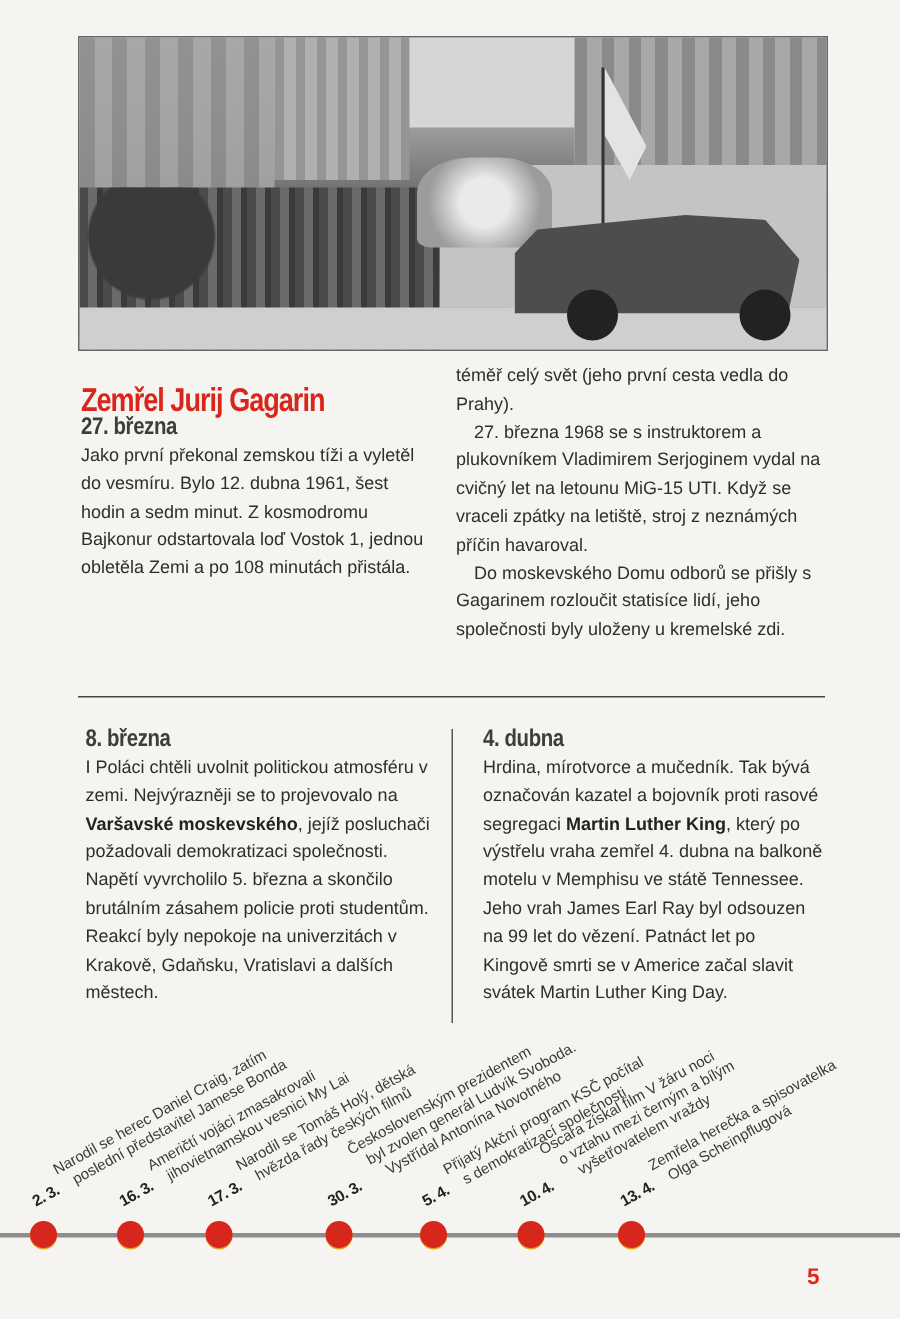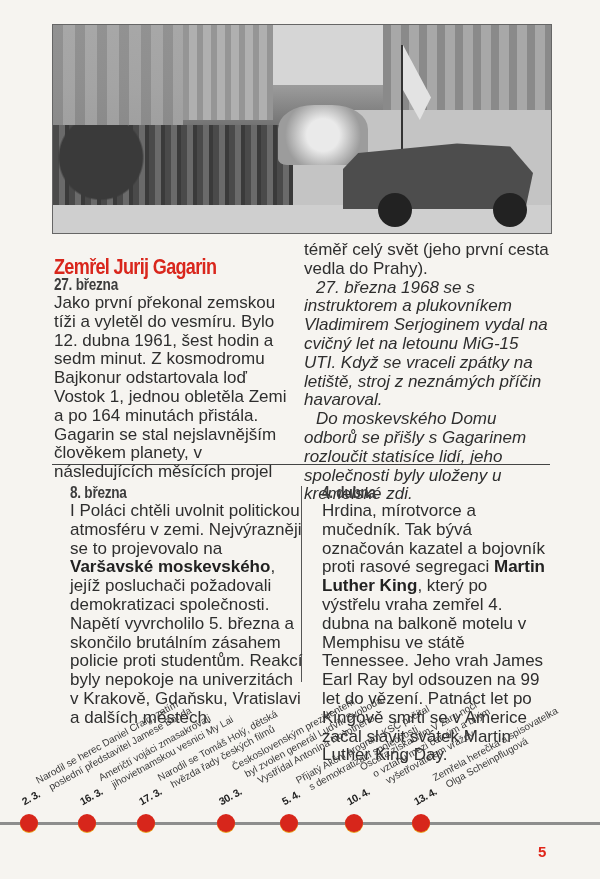--- a/index.html
+++ b/index.html
@@ -33,31 +33,31 @@
       font-family: "Liberation Sans", sans-serif; font-weight:bold;
       font-size:22px; color:#d9261c; letter-spacing:-0.8px;
       transform: scaleX(0.82); transform-origin: left center;
     }
     .subhead {
       font-family: "Liberation Sans", sans-serif; font-weight:bold;
       font-size:16px; color:#3d3d3d; margin:0;
       transform: scaleX(0.85); transform-origin:left center;
       letter-spacing:-0.3px;
     }
-    .body-text { font-size:17px; line-height:18.8px; margin:0; color:#2e2e2e; }
+    .body-text { font-size:12px; line-height:18.8px; margin:0; color:#2e2e2e; }
     .body-text b { font-weight:bold; color:#222; }
 
     .col1-top { position:absolute; left:54px; top:276px; width:236px; }
     .col2-top { position:absolute; left:304px; top:241px; width:246px; }
-    .indent { text-indent: 12px; font-style: italic; }
+    .indent { text-indent: 12px; }
 
     .rule-h { position:absolute; left:52px; top:464px; width:498px; height:1px; background:#444; }
     .rule-v { position:absolute; left:301px; top:486px; width:1px; height:196px; background:#555; }
 
-    .col1-bot { position:absolute; left:70px; top:484px; width:236px; }
+    .col1-bot { position:absolute; left:57px; top:484px; width:236px; }
     .col2-bot { position:absolute; left:322px; top:484px; width:228px; }
 
     .timeline-line { position:absolute; left:0; top:822px; width:600px; height:3px; background:#8d8d8d; }
     .dot { position:absolute; top:814px; width:18px; height:18px; border-radius:50%; background:#d7261b; box-shadow: 0 1px 0 #e8a020; }
     .tl-label {
       position:absolute; transform: rotate(-29deg); transform-origin: left bottom;
       white-space:nowrap; font-size:10px; line-height:12px; color:#3a3a3a;
     }
     .tl-label .date { font-weight:bold; font-size:10.5px; color:#222; font-family:"Liberation Sans", sans-serif; margin-right:4px; letter-spacing:-0.4px; }
     .tl-label .lines { display:inline-block; vertical-align:bottom; }
@@ -81,22 +81,21 @@
   <div class="flag"></div>
   <div class="vehicle"></div>
   <div class="wheel1"></div>
   <div class="wheel2"></div>
 </div>
 
 <h1 class="title">Zemřel Jurij Gagarin</h1>
 
 <div class="col1-top">
   <h2 class="subhead">27. března</h2>
-  <p class="body-text">Jako první překonal zemskou tíži a vyletěl do vesmíru. Bylo 12. dubna 1961, šest hodin a sedm minut. Z kosmodromu Bajkonur odstartovala loď Vostok 1, jednou obletěla Zemi a po 164 minutách přistála.</p>
-  <p class="body-text">Gagarin se stal nejslavnějším člověkem planety, v následujících měsících projel</p>
+  <p class="body-text">Jako první překonal zemskou tíži a vyletěl do vesmíru. Bylo 12. dubna 1961, šest hodin a sedm minut. Z kosmodromu Bajkonur odstartovala loď Vostok 1, jednou obletěla Zemi a po 108 minutách přistála.</p>
 </div>
 
 <div class="col2-top">
   <p class="body-text">téměř celý svět (jeho první cesta vedla do Prahy).</p>
   <p class="body-text indent">27. března 1968 se s instruktorem a plukovníkem Vladimirem Serjoginem vydal na cvičný let na letounu MiG-15 UTI. Když se vraceli zpátky na letiště, stroj z neznámých příčin havaroval.</p>
   <p class="body-text indent">Do moskevského Domu odborů se přišly s Gagarinem rozloučit statisíce lidí, jeho společnosti byly uloženy u kremelské zdi.</p>
 </div>
 
 <div class="rule-h"></div>
 <div class="rule-v"></div>

